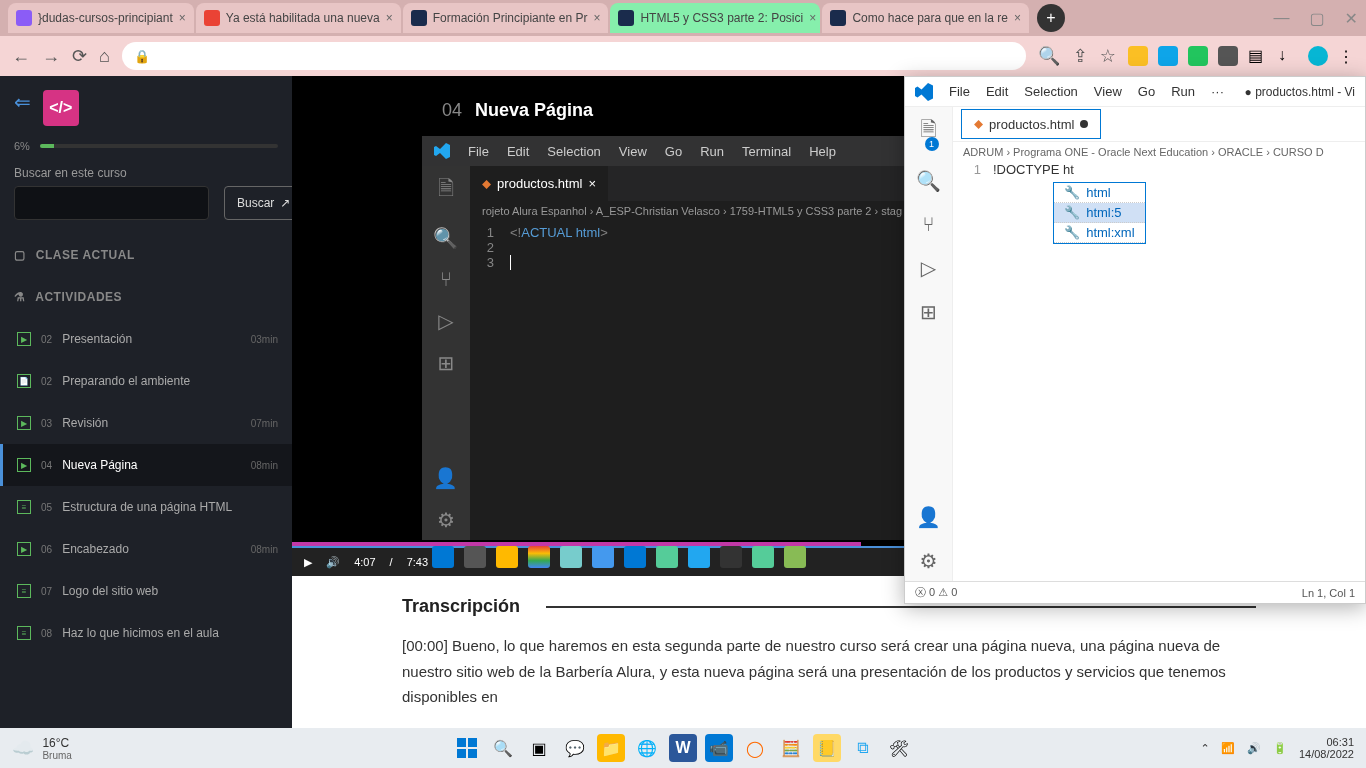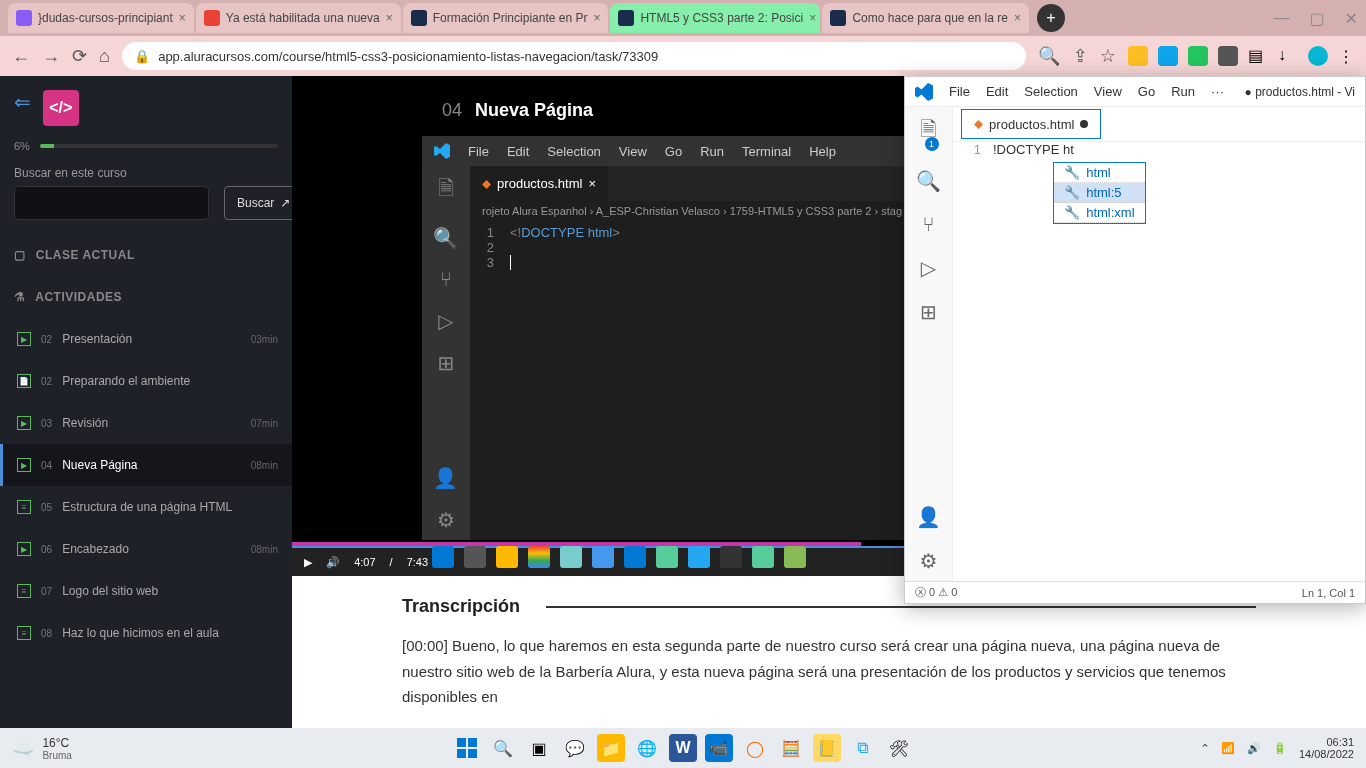--- a/index.html
+++ b/index.html
@@ -145,21 +145,20 @@
   </div>
 </div>
 
 <div class="browser-bar">
   <span class="nav-btn">←</span>
   <span class="nav-btn">→</span>
   <span class="nav-btn">⟳</span>
   <span class="nav-btn">⌂</span>
   <div class="url-bar">
     <span class="lock">🔒</span>
-    <span>app.aluracursos.com/course/html5-css3-posicionamiento-listas-navegacion/task/73309</span>
   </div>
   <span class="nav-btn">🔍</span>
   <span class="nav-btn">⇪</span>
   <span class="nav-btn">☆</span>
   <div class="ext-icons">
     <div class="ext-icon" style="background:#fbbf24"></div>
     <div class="ext-icon" style="background:#0ea5e9"></div>
     <div class="ext-icon" style="background:#22c55e"></div>
     <div class="ext-icon" style="background:#555"></div>
     <div class="ext-icon">▤</div>
@@ -288,21 +287,21 @@
                 <div class="vsc-tab">
                   <span style="color:#e37933">⬥</span>
                   <span>productos.html</span>
                   <span>×</span>
                 </div>
               </div>
             <div class="vsc-crumbs">rojeto Alura Espanhol › A_ESP-Christian Velasco › 1759-HTML5 y CSS3 parte 2 › stag</div>
             <div class="vsc-code">
               <div class="vsc-line">
                   <span class="vsc-ln">1</span>
-                  <span class="vsc-content"><span class="tag">&lt;!</span><span class="kw">DOCTYPE html</span><span class="tag">&gt;</span></span>
+                  <span class="vsc-content"><span class="tag">&lt;!</span><span class="kw">ACTUAL html</span><span class="tag">&gt;</span></span>
                 </div>
               <div class="vsc-line">
                   <span class="vsc-ln">2</span>
                 </div>
               <div class="vsc-line">
                   <span class="vsc-ln">3</span>
                   <span class="vsc-content" style="border-left:1px solid #fff;padding-left:1px"> </span>
                 </div>
             </div>
           </div>
@@ -367,20 +366,21 @@
       <span class="ab">⚙</span>
     </div>
     <div class="vw-editor">
       <div class="vw-tabs">
           <div class="vw-tab">
             <span style="color:#e37933">⬥</span>
             <span>productos.html</span>
             <span class="dot"></span>
           </div>
         </div>
+      <div class="vw-crumbs">ADRUM › Programa ONE - Oracle Next Education › ORACLE › CURSO D</div>
       <div class="vw-code">
         <div class="vw-line">
             <span class="vw-ln">1</span>
             <span style="color:#333">!DOCTYPE ht</span>
           </div>
         <div class="vw-suggest">
           <div class="vw-sug-item">
               <span>🔧</span>
               <span>html</span>
             </div>

